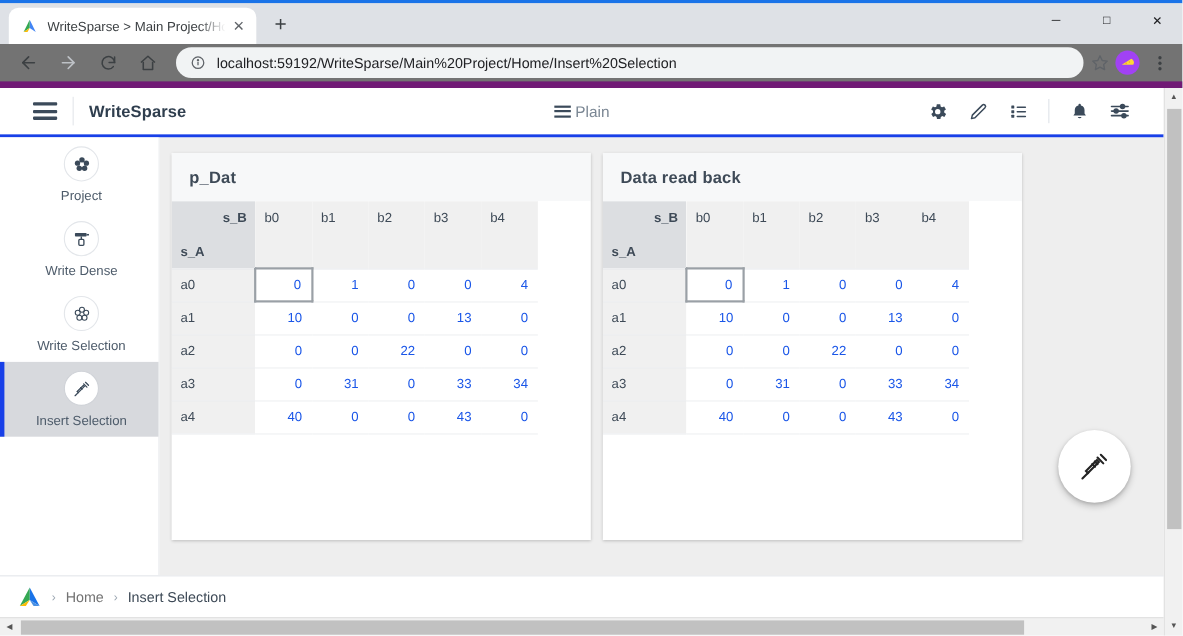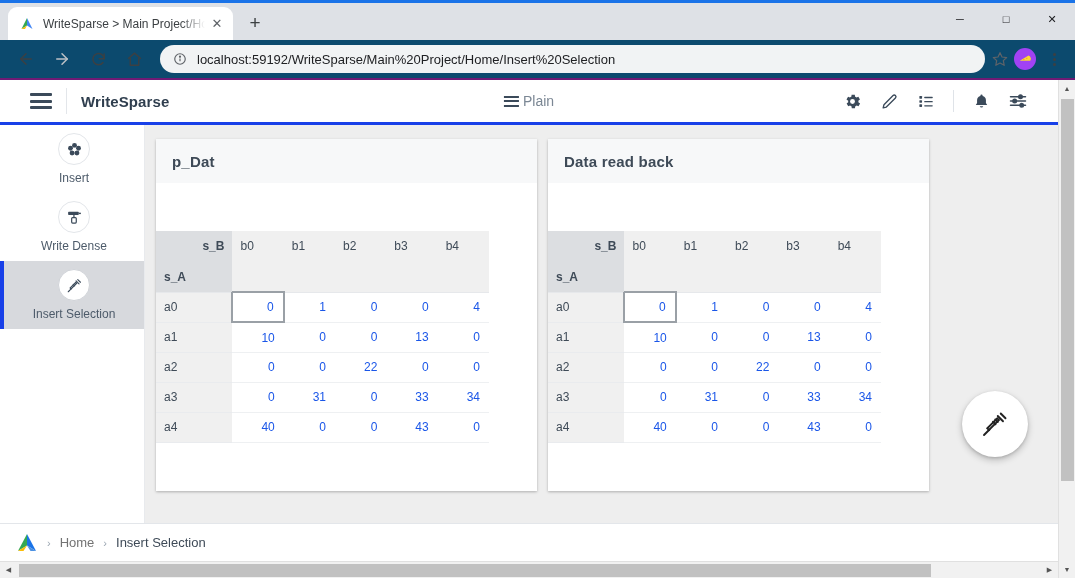--- a/index.html
+++ b/index.html
@@ -69,24 +69,24 @@
   }
   .winbtn {
     width: 46px; height: 32px;
     display: flex; align-items: center; justify-content: center;
     font-size: 11px; color: #202124;
   }
 
   
   .omnirow {
     height: 40px; flex: 0 0 40px;
-    background: #0c4a6e;
+    background: #737373;
     display: flex; align-items: center;
     padding: 0 8px;
-    border-bottom: 2px solid #701a75;
+    border-bottom: 6px solid #701a75;
   }
   .navbtn {
     width: 30px; height: 30px; margin: 0 3px;
     display: flex; align-items: center; justify-content: center;
     color: #5f6368;
   }
   .navbtn.disabled { color: #bdc1c6; }
   .omnibox {
     flex: 1 1 auto; height: 28px;
     background: #f1f3f4;
@@ -247,21 +247,21 @@
   }
   .card-head {
     height: 44px; flex: 0 0 44px;
     background: #f7f8f9;
     display: flex; align-items: center;
     padding: 0 16px;
     font-size: 15px; color: #3e4a57; font-weight: 600;
     letter-spacing: .2px;
   }
 
-  .grid-wrap { flex: 1 1 auto; display: flex; min-height: 0; align-items: center; }
+  .grid-wrap { flex: 1 1 auto; display: flex; min-height: 0; }
 
   table.grid { border-collapse: collapse; width: 100%; table-layout: fixed; }
   table.grid th, table.grid td {
     font-size: 12px; font-weight: normal;
     padding: 0; margin: 0;
   }
   .corner-cell {
     width: 76px; height: 61px;
     background: #dcdee1;
     position: relative;
@@ -526,36 +526,48 @@
             <span class="badge">
               <svg width="17" height="17" viewBox="0 0 24 24" fill="#3b4a5a">
                 <circle cx="12" cy="6.2" r="3.5"></circle>
                   <circle cx="17.6" cy="10.3" r="3.5"></circle>
                 <circle cx="15.4" cy="17" r="3.5"></circle>
                   <circle cx="8.6" cy="17" r="3.5"></circle>
                 <circle cx="6.4" cy="10.3" r="3.5"></circle>
                 <circle cx="12" cy="12" r="2.6" fill="#ffffff"></circle>
               </svg>
             </span>
-            <span class="txt">Insert</span>
+            <span class="txt">Project</span>
           </div>
 
 
           <div class="side-item">
             <span class="badge">
               <svg width="17" height="17" viewBox="0 0 24 24" fill="#3b4a5a">
                 <rect x="3" y="4" width="15" height="4.4" rx="1"></rect>
                 <rect x="18" y="5.2" width="3" height="2"></rect>
                 <rect x="10.3" y="8.4" width="1.8" height="4.2"></rect>
                 <rect x="8" y="12.2" width="6.5" height="7.6" rx="1.3" fill="none" stroke="#3b4a5a" stroke-width="1.7"></rect>
               </svg>
             </span>
             <span class="txt">Write Dense</span>
           </div>
 
+          <div class="side-item">
+            <span class="badge">
+              <svg width="17" height="17" viewBox="0 0 24 24" fill="none" stroke="#3b4a5a" stroke-width="1.4">
+                <circle cx="12" cy="6.5" r="3.2"></circle>
+                  <circle cx="17.4" cy="10.4" r="3.2"></circle>
+                <circle cx="15.3" cy="16.8" r="3.2"></circle>
+                  <circle cx="8.7" cy="16.8" r="3.2"></circle>
+                <circle cx="6.6" cy="10.4" r="3.2"></circle>
+              </svg>
+            </span>
+            <span class="txt">Write Selection</span>
+          </div>
 
           <div class="side-item active">
             <span class="badge">
               <svg width="17" height="17" viewBox="0 0 24 24" fill="none" stroke="#3b4a5a" stroke-width="1.6" stroke-linecap="round">
                 <line x1="3.2" y1="20.8" x2="7.5" y2="16.5"></line>
                 <path d="M7.2 16.8l-1.4-1.4 8-8 1.4 1.4z"></path>
                 <line x1="14.2" y1="5.6" x2="18.4" y2="9.8"></line>
                 <line x1="16.6" y1="3.6" x2="20.4" y2="7.4"></line>
                 <line x1="10.2" y1="10.4" x2="12.2" y2="12.4"></line>
               </svg>

